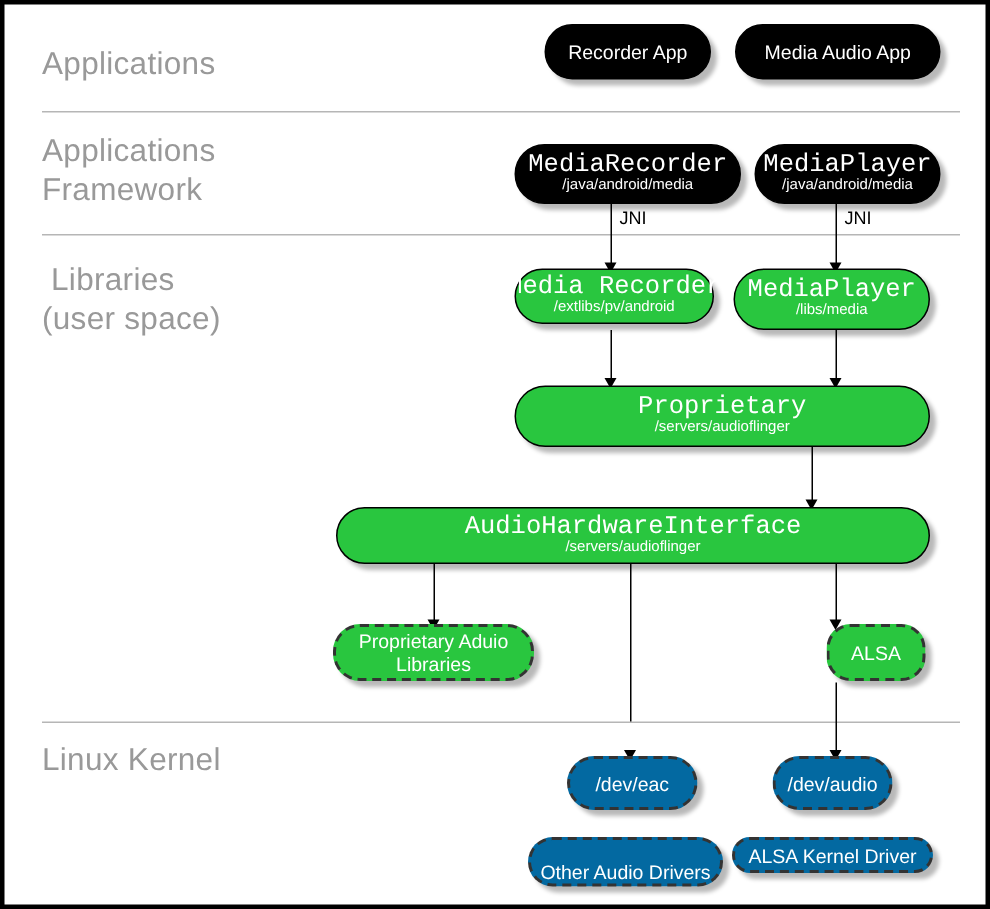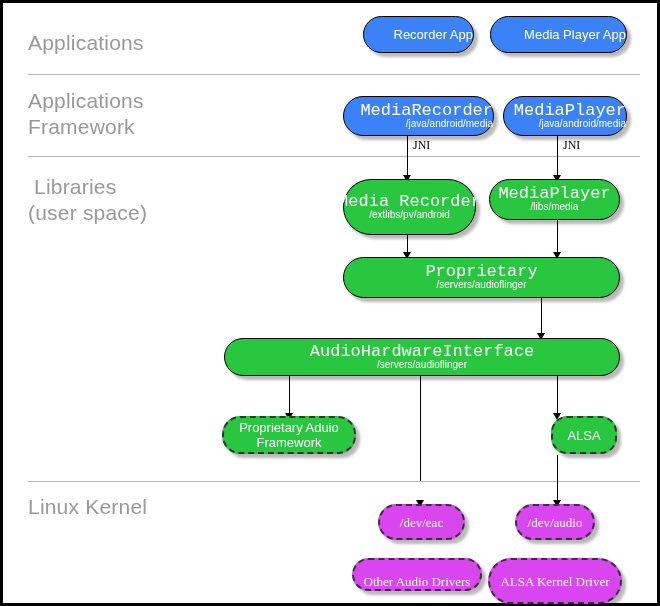--- a/index.html
+++ b/index.html
@@ -57,21 +57,20 @@
     border-left: 4px solid transparent;
     border-right: 4px solid transparent;
     border-top: 7px solid #000000;
   }
   .edge-label {
     position: absolute;
     color: #000000;
     font-size: 12px;
     line-height: 14px;
     white-space: nowrap;
-    font-family: Liberation Serif, serif;
   }
 
   
   .node {
     position: absolute;
     box-sizing: border-box;
     display: flex;
     flex-direction: column;
     align-items: center;
     justify-content: center;
@@ -86,23 +85,23 @@
     line-height: 15px;
     white-space: nowrap;
   }
   .node .node-sub {
     font-size: 10px;
     line-height: 12px;
     white-space: nowrap;
   }
   .node.two-line .node-title { font-size: 17px; font-family: Liberation Mono, monospace; }
 
-  .node.blue  { background: #3b82f6; align-items: flex-end; }
+  .node.blue  { background: #000000; }
   .node.green { background: #29c63f; }
-  .node.red   { background: #d946ef; font-family: Liberation Serif, serif; }
+  .node.red   { background: #0369a1; }
 
   .node.dashed { border: 2px dashed #333333; }
 
   .node.wrap .node-title {
     white-space: normal;
     line-height: 15px;
   }
 </style>
 </head>
 <body>
@@ -156,70 +155,70 @@
   <div class="arrowhead" style="left:416px; top:500px;"></div>
 
   <div class="connector" style="left:557px; top:455px; height:49px;"></div>
   <div class="arrowhead" style="left:553px; top:500px;"></div>
 
   <div class="node blue" style="left:363px; top:16px; width:111px; height:37px;">
     <span class="node-title">Recorder App</span>
   </div>
 
   <div class="node blue" style="left:490px; top:16px; width:137px; height:37px;">
-    <span class="node-title">Media Player App</span>
+    <span class="node-title">Media Audio App</span>
   </div>
 
   <div class="node blue two-line" style="left:343px; top:96px; width:151px; height:40px;">
     <span class="node-title">MediaRecorder</span>
     <span class="node-sub">/java/android/media</span>
   </div>
 
   <div class="node blue two-line" style="left:503px; top:96px; width:124px; height:40px;">
     <span class="node-title">MediaPlayer</span>
     <span class="node-sub">/java/android/media</span>
   </div>
 
-  <div class="node green two-line" style="left:343px; top:179px; width:133px; height:56px;">
+  <div class="node green two-line" style="left:343px; top:179px; width:133px; height:37px;">
     <span class="node-title">Media Recorder</span>
     <span class="node-sub">/extlibs/pv/android</span>
   </div>
 
   <div class="node green two-line" style="left:489px; top:179px; width:131px; height:41px;">
     <span class="node-title">MediaPlayer</span>
     <span class="node-sub">/libs/media</span>
   </div>
 
   <div class="node green two-line" style="left:343px; top:257px; width:277px; height:41px;">
     <span class="node-title">Proprietary</span>
     <span class="node-sub">/servers/audioflinger</span>
   </div>
 
   <div class="node green two-line" style="left:224px; top:338px; width:396px; height:38px;">
     <span class="node-title">AudioHardwareInterface</span>
     <span class="node-sub">/servers/audioflinger</span>
   </div>
 
   <div class="node green dashed wrap" style="left:222px; top:416px; width:134px; height:38px; border-radius:18px;">
-    <span class="node-title">Proprietary Aduio Framework</span>
+    <span class="node-title">Proprietary Aduio Libraries</span>
   </div>
 
   <div class="node green dashed" style="left:526px; top:416px; width:66px; height:38px; border-radius:16px;margin-left:25px;">
     <span class="node-title">ALSA</span>
   </div>
 
   <div class="node red dashed" style="left:378px; top:504px; width:87px; height:36px;">
     <span class="node-title">/dev/eac</span>
   </div>
 
   <div class="node red dashed" style="left:515px; top:504px; width:80px; height:36px;">
     <span class="node-title">/dev/audio</span>
   </div>
 
   <div class="node red dashed" style="left:352px; top:558px; width:130px; height:33px;justify-content:flex-end;">
     <span class="node-title">Other Audio Drivers</span>
   </div>
 
-  <div class="node red dashed" style="left:488px; top:558px; width:134px; height:46px;">
+  <div class="node red dashed" style="left:488px; top:558px; width:134px; height:24px;">
     <span class="node-title">ALSA Kernel Driver</span>
   </div>
 
 </div>
 
 </body></html>

